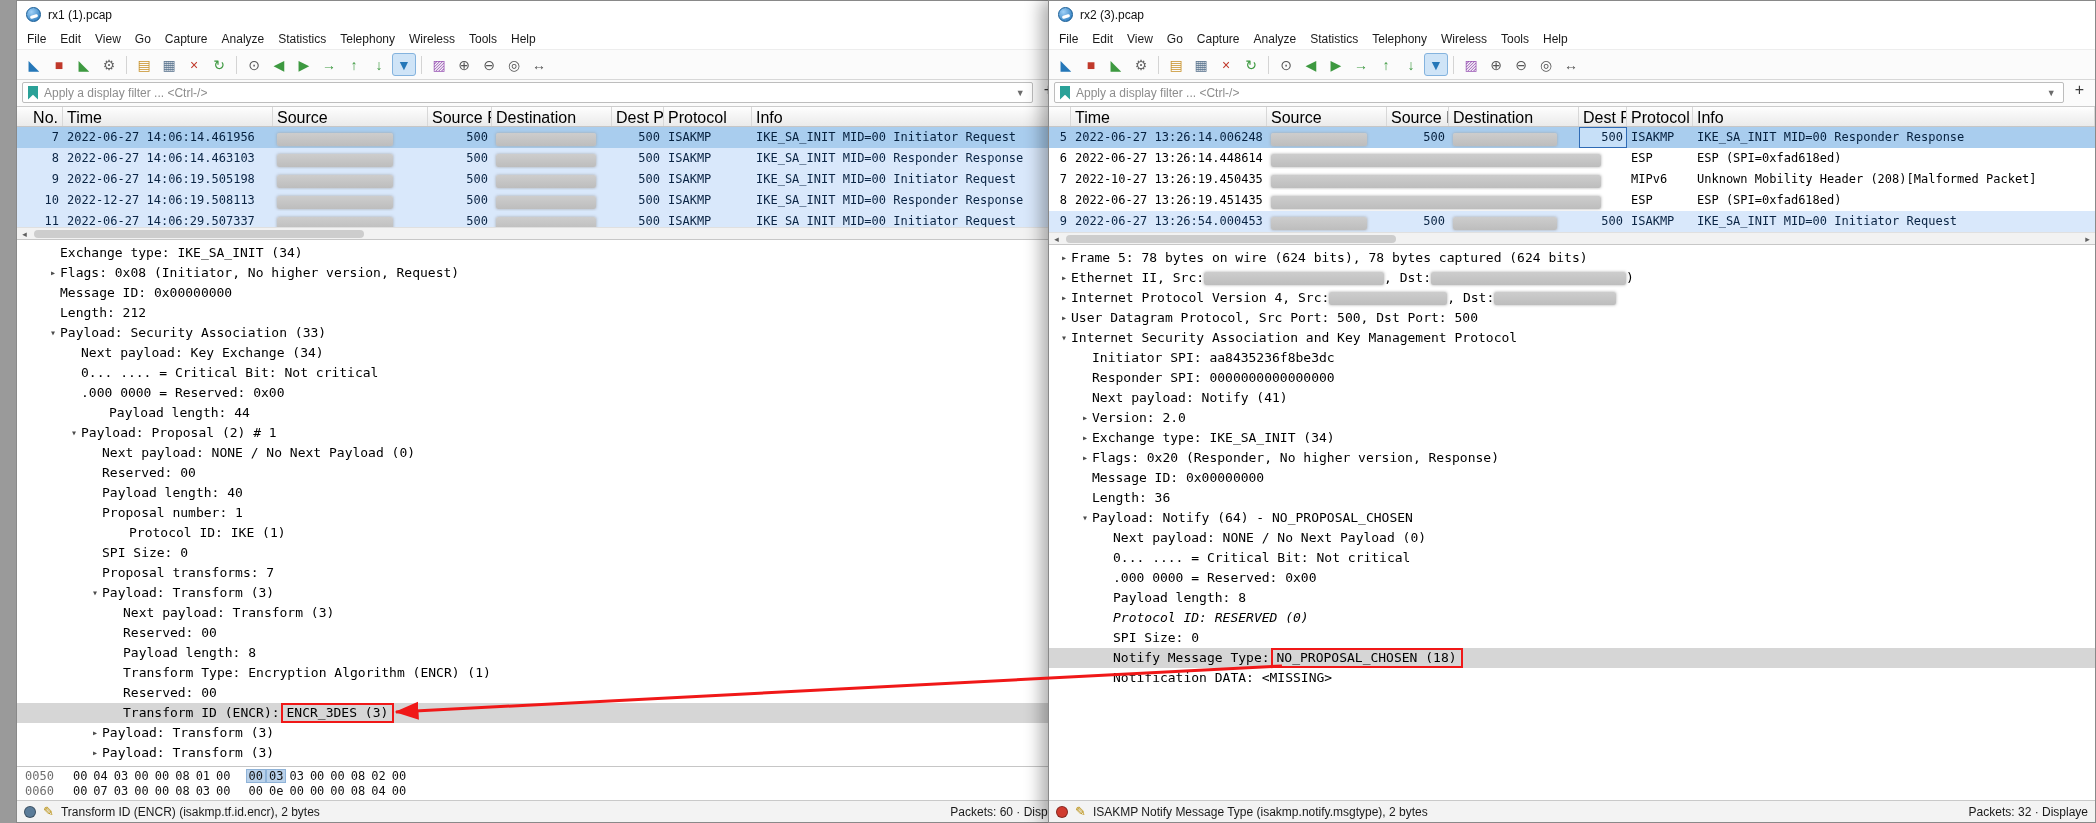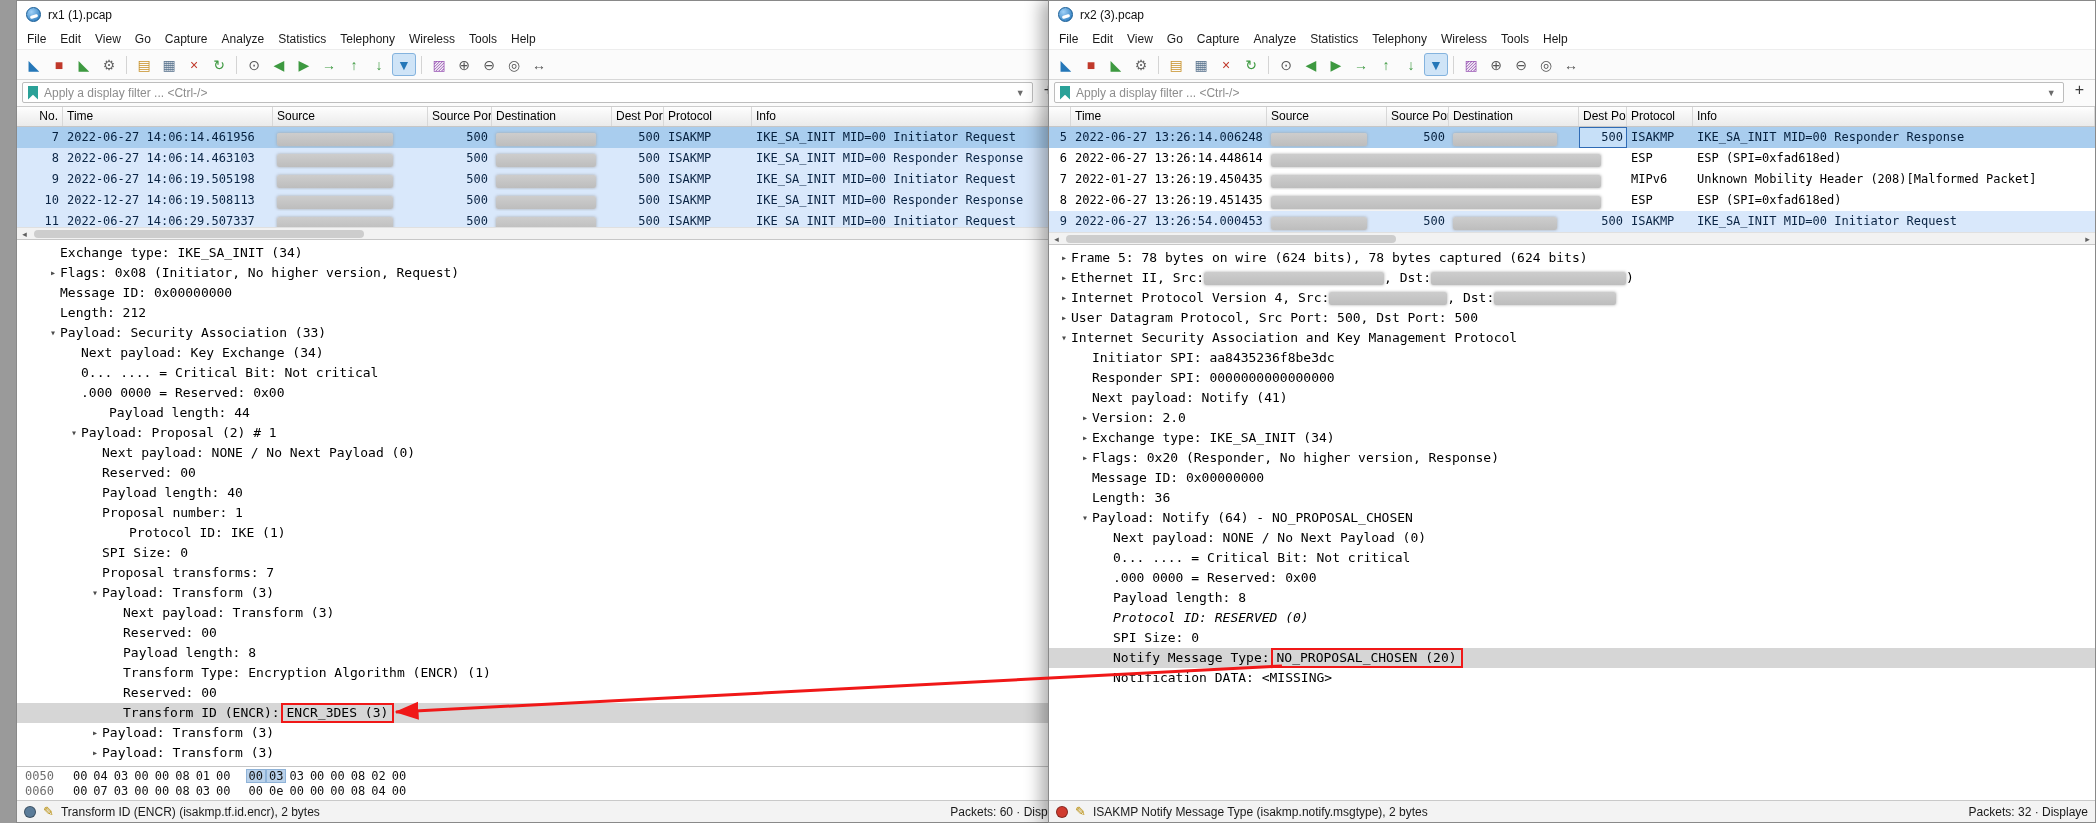--- a/index.html
+++ b/index.html
@@ -25,21 +25,21 @@
 
   .filter-bar{height:27px;background:#fbfbfb;border-bottom:1px solid #cccccc;display:flex;align-items:flex-start;padding:2px 5px;gap:5px;flex:none}
   .filter-box{flex:1;height:21px;background:#fff;border:1px solid #bdbdbd;border-radius:2px;display:flex;align-items:center;padding:0 5px;gap:6px}
   .bookmark-icon{width:10px;height:14px;background:#2aa198;clip-path:polygon(0 0,100% 0,100% 100%,50% 66%,0 100%);flex:none}
   .filter-input{flex:1;border:none;outline:none;background:transparent;font-size:12px;color:#444;font-family:"Liberation Sans",sans-serif}
   .filter-input::placeholder{color:#8d8d8d}
   .filter-chevron{color:#6b6b6b;font-size:9px;padding:0 2px}
   .filter-plus{color:#3c3c3c;font-size:16px;line-height:16px;padding:0 6px}
 
   .pkt-header{display:flex;height:20px;background:linear-gradient(#fefefe,#eaeaea);border-bottom:1px solid #c6c6c6;flex:none;overflow:hidden;white-space:nowrap}
-  .hcell{padding:2px 4px;border-right:1px solid #d8d8d8;font-size:12px;color:#000;overflow:hidden;flex:none}
+  .hcell{padding:2px 4px;border-right:1px solid #d8d8d8;font-size:16px;color:#000;overflow:hidden;flex:none}
   .hcell.c7{flex:1}
 
   .pkt-list{flex:none;overflow:hidden;font-family:"DejaVu Sans Mono",monospace;font-size:12px;background:#fff}
   .w0 .pkt-list{height:100px}
   .w1 .pkt-list{height:105px}
   .pkt-row{display:flex;height:21px;line-height:21px;white-space:nowrap}
   .pkt-row .cell{padding:0 4px;overflow:hidden;flex:none;height:21px}
   .row-isakmp{background:#d9e8fb;color:#0a2444}
   .row-plain{background:#ffffff;color:#000}
   .pkt-row.sel{background:#a9cdee;color:#05203e}
@@ -394,21 +394,21 @@
         <span class="cell c0">6</span>
         <span class="cell c1">2022-06-27 13:26:14.448614</span>
         <span class="cell cspan">
           <span class="redact" style="width: 330px;"></span>
         </span>
         <span class="cell c6">ESP</span>
         <span class="cell c7">ESP (SPI=0xfad618ed)</span>
       </div>
       <div class="pkt-row row-plain">
         <span class="cell c0">7</span>
-        <span class="cell c1">2022-01-27 13:26:19.450435</span>
+        <span class="cell c1">2022-10-27 13:26:19.450435</span>
         <span class="cell cspan">
           <span class="redact" style="width: 330px;"></span>
         </span>
         <span class="cell c6">MIPv6</span>
         <span class="cell c7">Unknown Mobility Header (208)[Malformed Packet]</span>
       </div>
       <div class="pkt-row row-plain">
         <span class="cell c0">8</span>
         <span class="cell c1">2022-06-27 13:26:19.451435</span>
         <span class="cell cspan">
@@ -518,21 +518,21 @@
         <span class="exp"></span>
         <span>Protocol ID: RESERVED (0)</span>
       </div>
       <div class="tree-row" style="padding-left: 50px;">
         <span class="exp"></span>
         <span>SPI Size: 0</span>
       </div>
       <div class="tree-row sel" style="padding-left: 50px;">
         <span class="exp"></span>
         <span>Notify Message Type: </span>
-        <span class="red-box" style="border-color: rgb(240, 24, 24);">NO_PROPOSAL_CHOSEN (20)</span>
+        <span class="red-box" style="border-color: rgb(240, 24, 24);">NO_PROPOSAL_CHOSEN (18)</span>
       </div>
       <div class="tree-row" style="padding-left: 50px;">
         <span class="exp"></span>
         <span>Notification DATA: &lt;MISSING&gt;</span>
       </div>
     </div>
   <div class="status-bar">
     <span class="expert-dot" style="background: rgb(208, 59, 47);"></span>
     <span class="comment-icon">✎</span>
     <span class="status-field">ISAKMP Notify Message Type (isakmp.notify.msgtype), 2 bytes</span>

